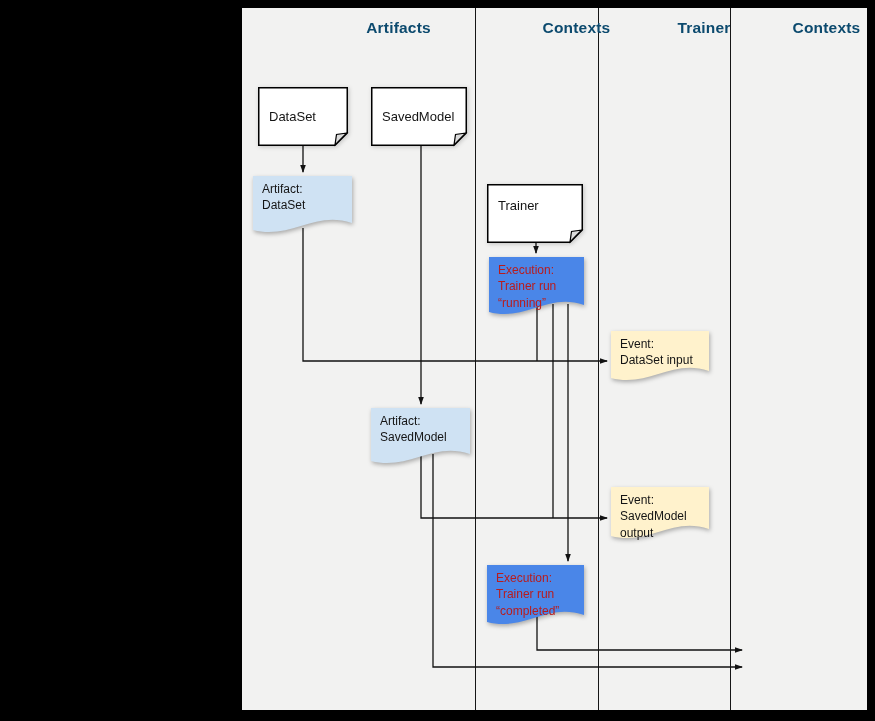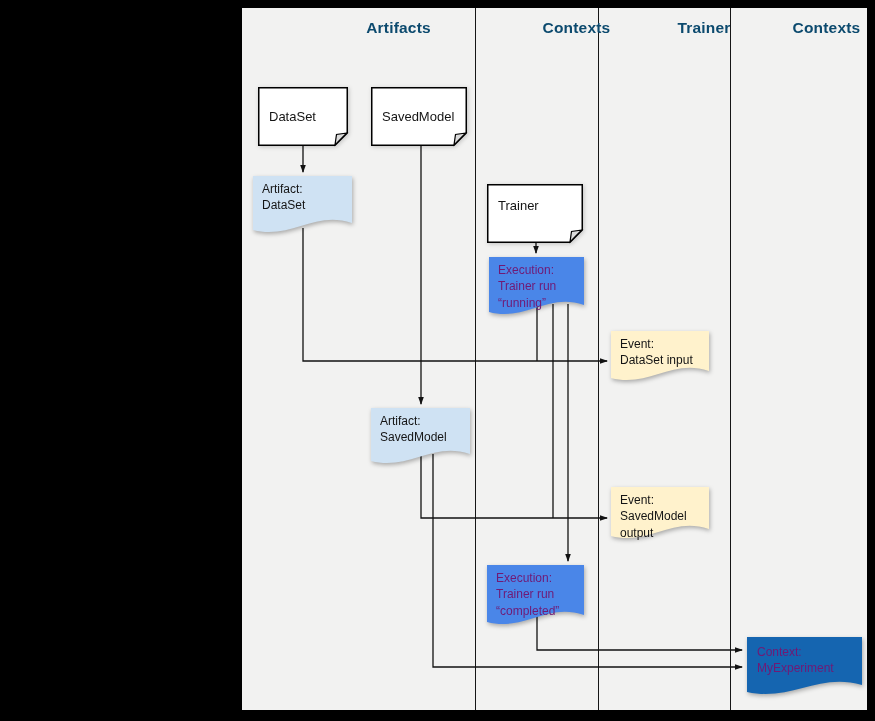--- a/index.html
+++ b/index.html
@@ -35,21 +35,21 @@
   .artifact  .tape-body{fill:var(--artifact-fill,#cfe2f3);}
   .execution .tape-body{fill:var(--execution-fill,#4a86e8);}
   .event     .tape-body{fill:var(--event-fill,#fff2cc);}
   .context   .tape-body{fill:var(--context-fill,#1565b0);}
   .doc-body{fill:var(--document-fill,#fff);stroke:#000;stroke-width:1.5;}
   .doc-flap{fill:#dcdcdc;stroke:#000;stroke-width:1.2;}
   .node .label{
     position:absolute;white-space:pre-line;z-index:3;
   }
   .tape .label{left:9px;top:5px;right:3px;font-size:12px;line-height:1.36;color:#141414;}
-  .execution .label,.context .label{color:#701a75;}
+  .execution .label,.context .label{color:#b91c1c;}
   .context .label{left:10px;top:7px;}
   .doc .label{
     left:11px;top:0;height:100%;display:flex;align-items:center;
     font-size:13px;color:#141414;
   }
 </style>
 </head>
 <body>
 
 <div class="canvas">
@@ -141,21 +141,14 @@
 output</div>
   </div>
   <div class="node tape execution" style="left:245px;top:557px;width:97px;height:70px">
       <svg width="97" height="72">
         <path d="M0,0 H97 V50 C 60.1,37 36.9,67 0,57 Z" class="tape-body"></path>
       </svg>
     <div class="label">Execution:
 Trainer run
 “completed”</div>
   </div>
-  <div class="node tape context" style="left:505px;top:629px;width:115px;height:68px">
-      <svg width="115" height="70">
-        <path d="M0,0 H115 V48 C 71.3,35 43.7,65 0,55 Z" class="tape-body"></path>
-      </svg>
-    <div class="label">Context:
-MyExperiment</div>
-  </div>
 
 </div>
 
 </body></html>

